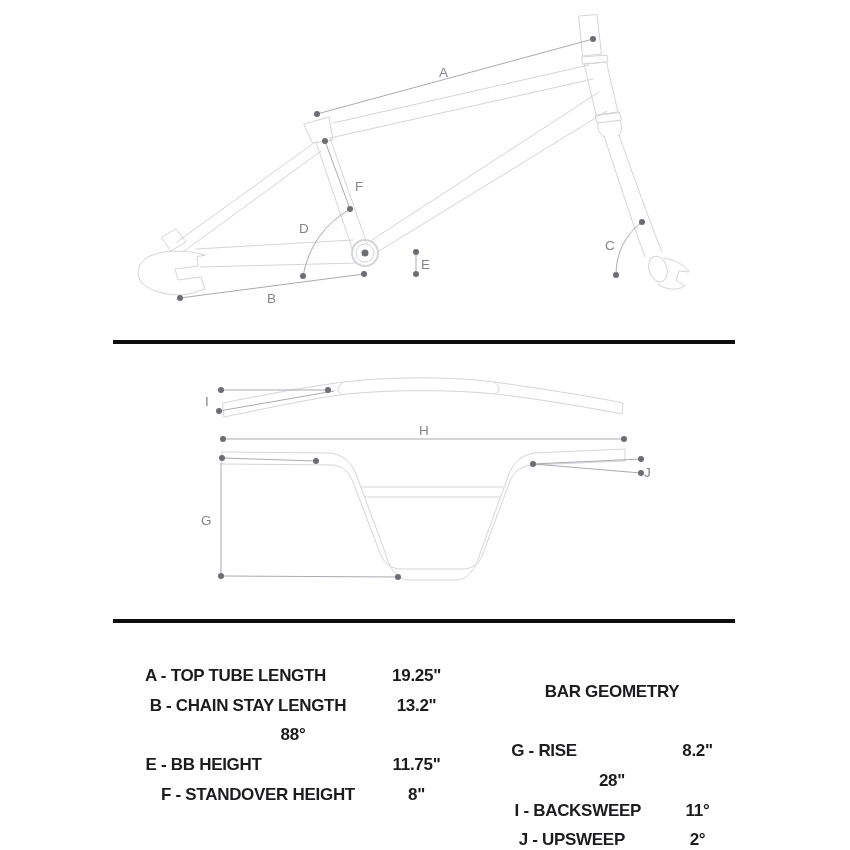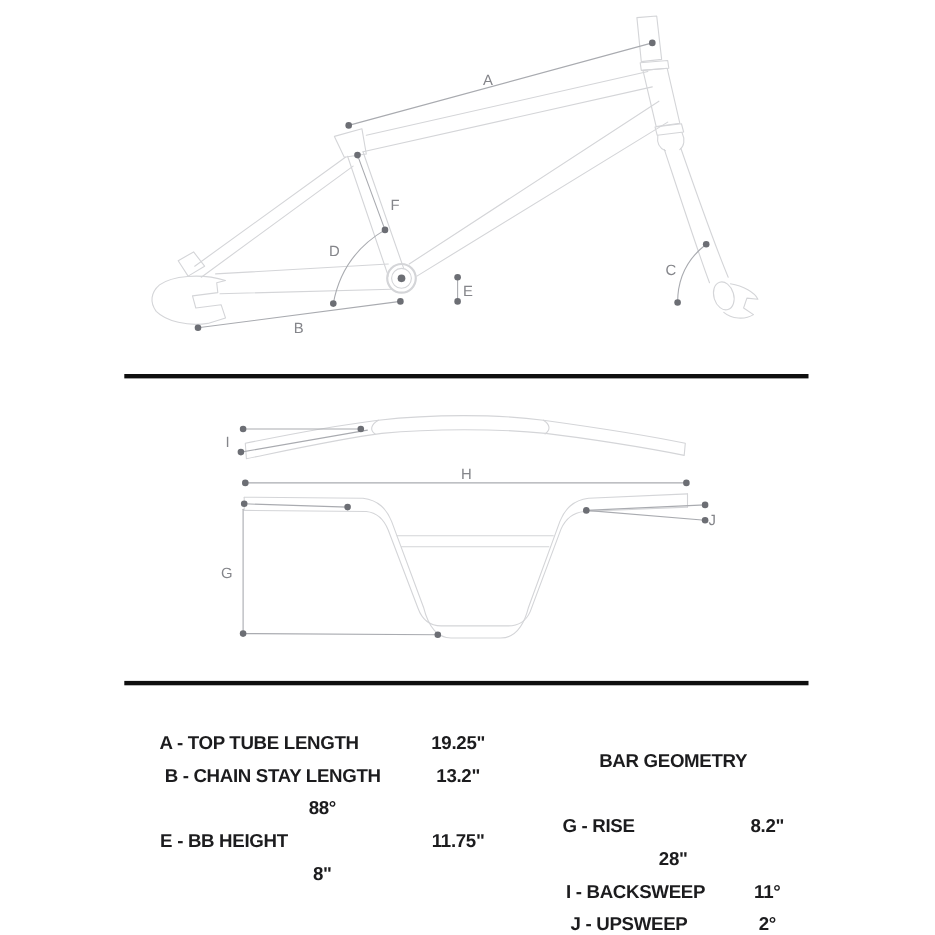--- a/index.html
+++ b/index.html
@@ -154,20 +154,21 @@
       <span class="spec-value">13.2"</span>
     </div>
     <div class="spec-row">
       <span class="spec-value">88°</span>
     </div>
     <div class="spec-row">
       <span class="spec-label">E - BB HEIGHT</span>
       <span class="spec-value">11.75"</span>
     </div>
     <div class="spec-row">
+      <span class="spec-label">F - STANDOVER HEIGHT</span>
       <span class="spec-value">8"</span>
     </div>
   </div>
 
   <div class="spec-table right-table">
     <div class="spec-row">
       <span>BAR GEOMETRY</span>
     </div>
     <div class="spacer-row"></div>
     <div class="spec-row">

